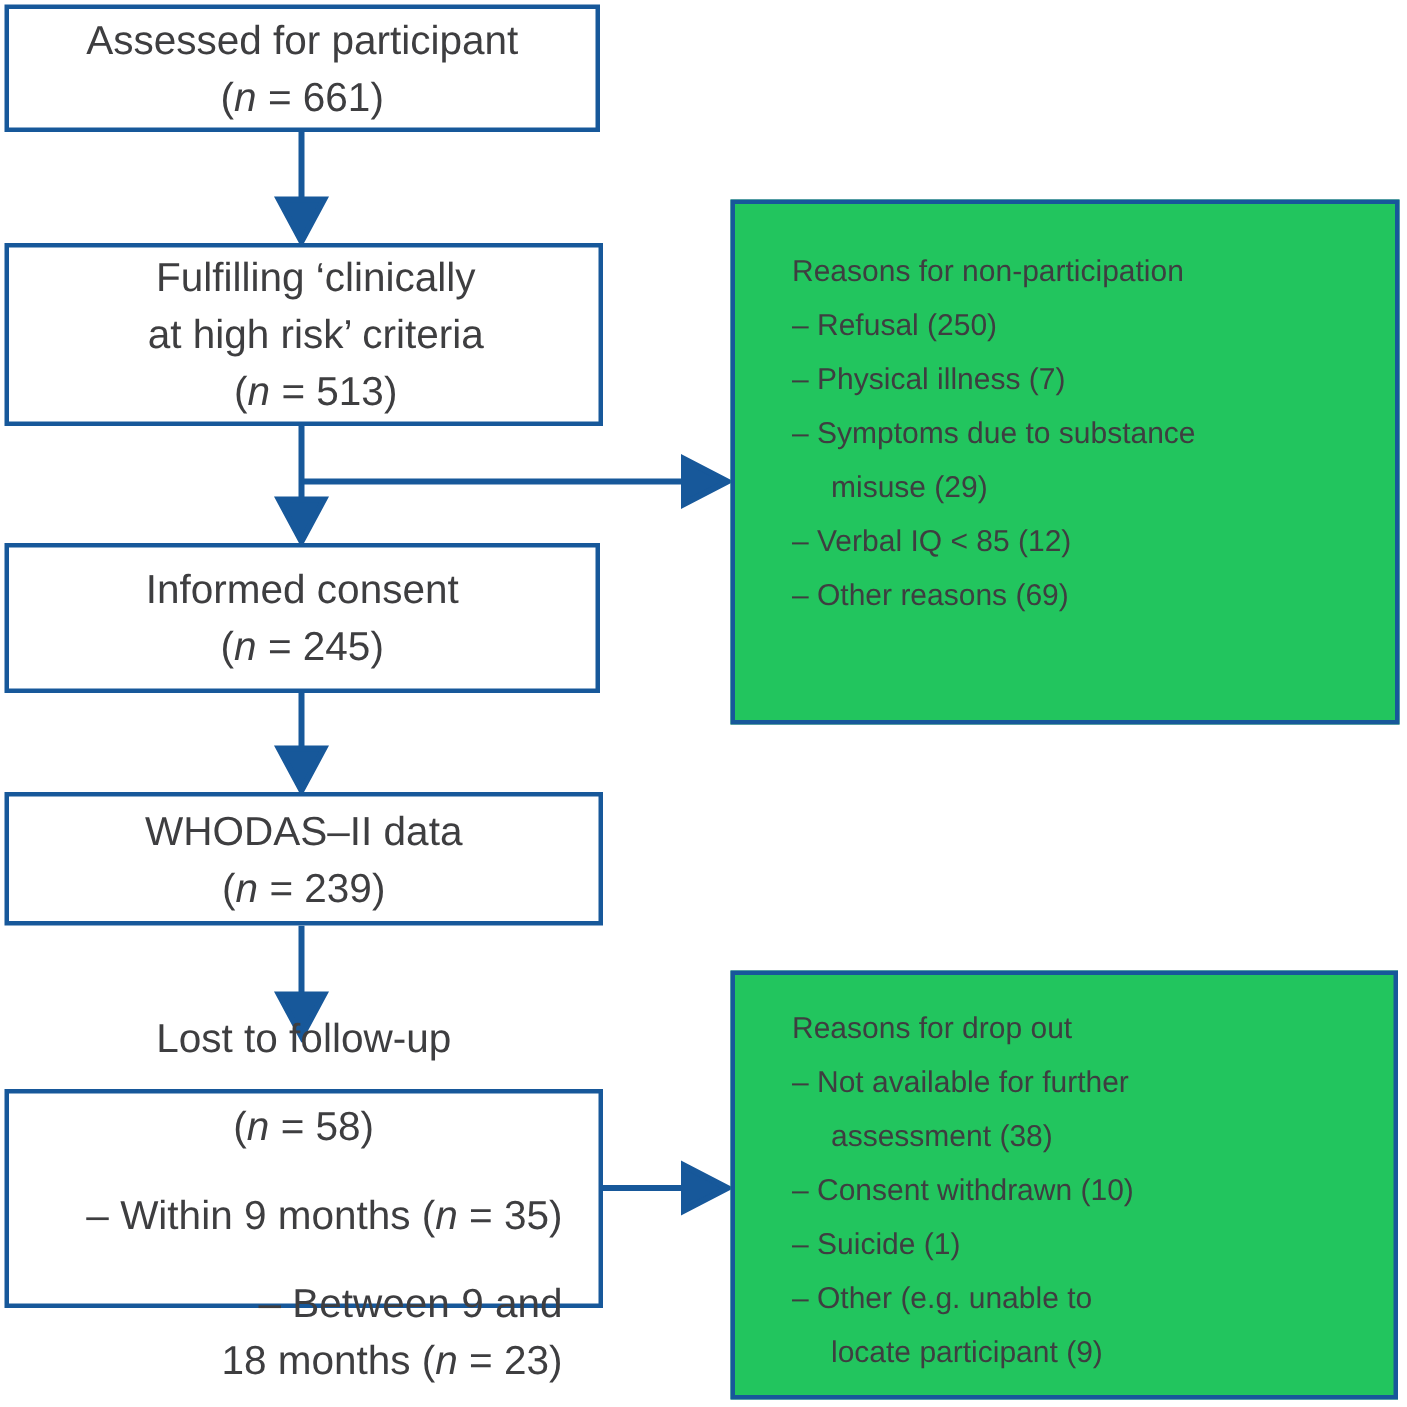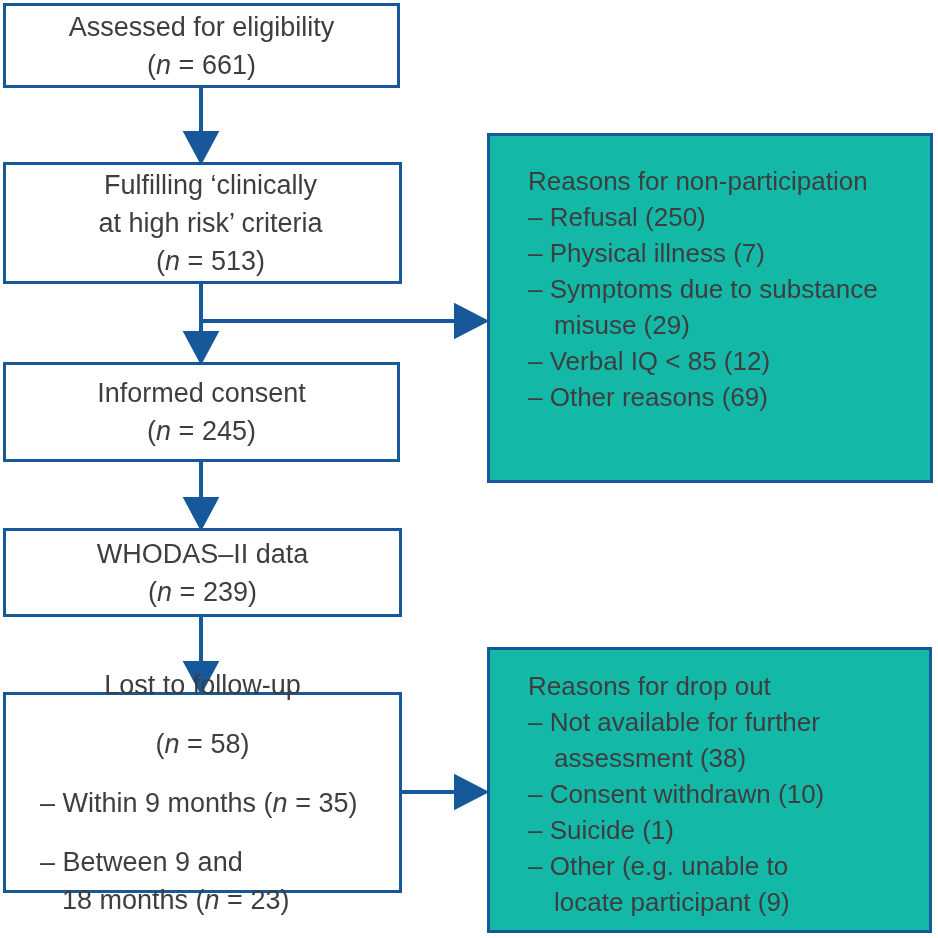--- a/index.html
+++ b/index.html
@@ -9,27 +9,27 @@
   }
   .arrow-layer{position:absolute;left:0;top:0;width:938px;height:938px;}
   .fbox{
     position:absolute;box-sizing:border-box;background:#ffffff;
     border:3px solid #17589a;
     display:flex;flex-direction:column;justify-content:center;
     font-size:27px;line-height:38px;text-align:center;
   }
   .fbox .cline{white-space:pre-line;}
   .fbox .bullet{
-    text-align:left;padding-left:56px;padding-right:10px;text-indent:-22px;
+    text-align:right;padding-left:56px;padding-right:24px;text-indent:-22px;
     white-space:pre-line;
   }
   .sbox{
-    position:absolute;box-sizing:border-box;background:#14b8a6;
+    position:absolute;box-sizing:border-box;background:#22c55e;
     border:3px solid #17589a;
-    font-size:26px;line-height:36px;text-align:left;
+    font-size:20px;line-height:36px;text-align:left;
     padding:27px 8px 8px 38px;
   }
   .sbox .stitle{white-space:pre-line;}
   .sbox .item{
     padding-left:26px;text-indent:-26px;white-space:pre-line;
   }
   i{font-style:italic;}
 </style>
 </head>
 <body>
@@ -53,41 +53,41 @@
 
       <path d="M201 617 V665" fill="none"></path>
       <polygon points="186,663 216,663 201,691"></polygon>
 
       <path d="M402 792 H458" fill="none"></path>
       <polygon points="456,777 456,807 485,792"></polygon>
     </g>
   </svg>
 
   <div class="fbox" style="left:3px;top:3px;width:397px;height:85px;">
-      <div class="cline">Assessed for eligibility</div>
+      <div class="cline">Assessed for participant</div>
       <div class="cline">(<i>n</i>&nbsp;=&nbsp;661)</div>
     </div>
 
   <div class="fbox" style="left:3px;top:162px;width:399px;height:122px;padding-left:16px;">
       <div class="cline">Fulfilling ‘clinically</div>
       <div class="cline">at high risk’ criteria</div>
       <div class="cline">(<i>n</i>&nbsp;=&nbsp;513)</div>
     </div>
 
   <div class="fbox" style="left:3px;top:362px;width:397px;height:100px;">
       <div class="cline">Informed consent</div>
       <div class="cline">(<i>n</i>&nbsp;=&nbsp;245)</div>
     </div>
 
   <div class="fbox" style="left:3px;top:528px;width:399px;height:89px;">
       <div class="cline">WHODAS–II data</div>
       <div class="cline">(<i>n</i>&nbsp;=&nbsp;239)</div>
     </div>
 
-  <div class="fbox" style="left:3px;top:692px;width:399px;height:201px;gap:21px;">
+  <div class="fbox" style="left:3px;top:726px;width:399px;height:146px;gap:21px;">
       <div class="cline">Lost to follow-up</div>
       <div class="cline">(<i>n</i>&nbsp;=&nbsp;58)</div>
       <div class="bullet">– Within 9 months (<i>n</i>&nbsp;=&nbsp;35)</div>
       <div class="bullet">– Between 9 and
 18 months (<i>n</i>&nbsp;=&nbsp;23)</div>
     </div>
 
   <div class="sbox" style="left:487px;top:133px;width:446px;height:350px;">
       <div class="stitle">Reasons for non-participation</div>
       <div class="item">– Refusal (250)</div>

